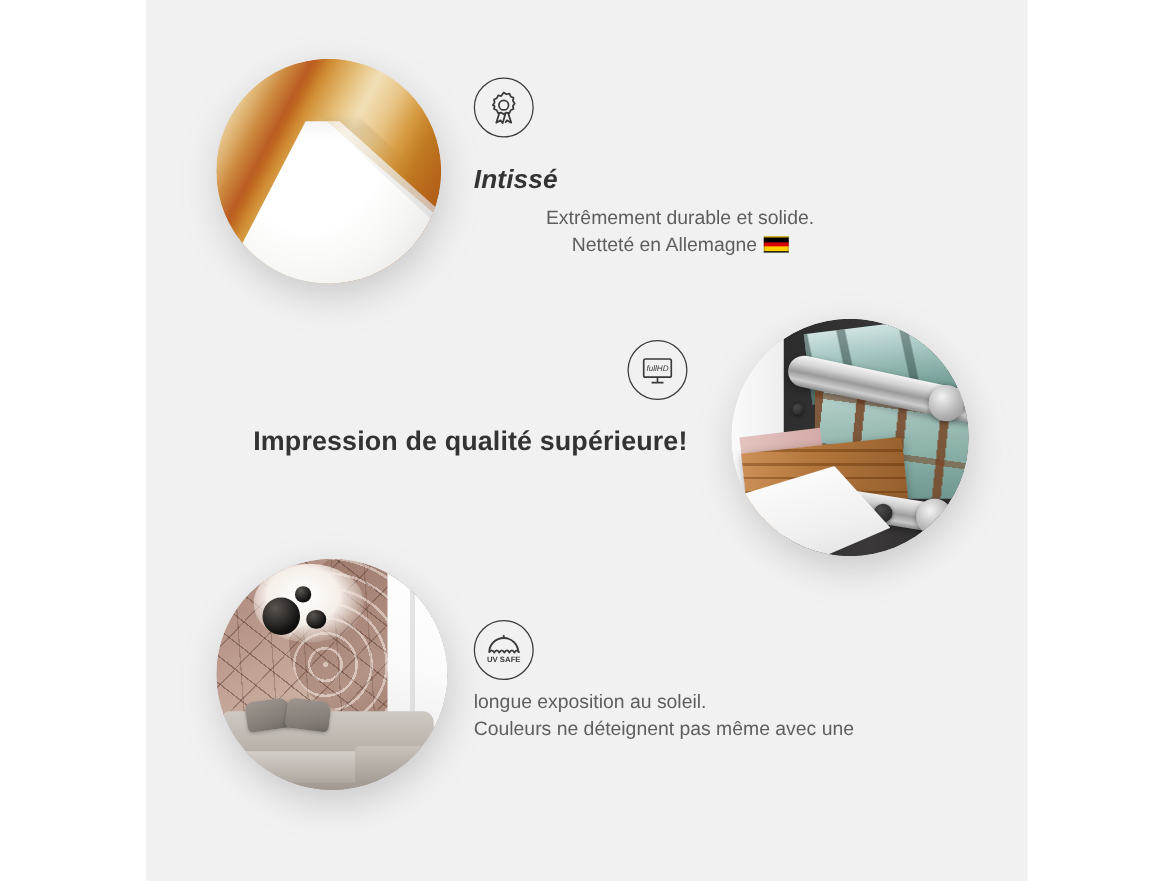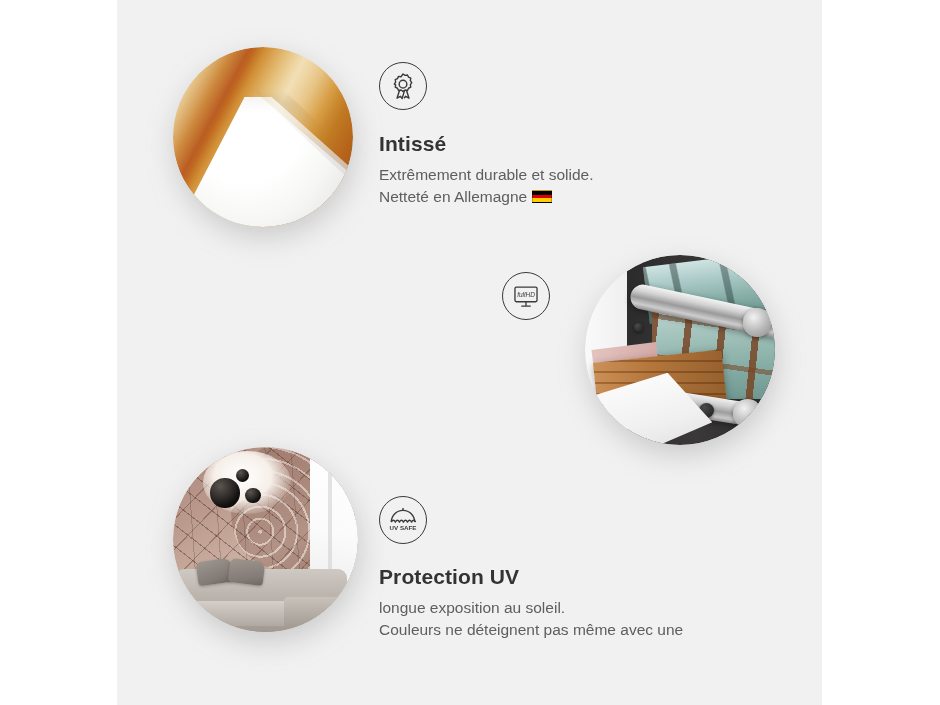--- a/index.html
+++ b/index.html
@@ -259,22 +259,22 @@
   }
   .fdesc{
     font-size:15.5px;
     color:#5e5e5e;
     line-height:1.42;
     font-weight:400;
   }
 
   
   #feature-intisse{ left:379px; top:62px; width:330px; }
-  #feature-intisse .ftitle{ margin-top:21px; }
-  #feature-intisse .fdesc{ margin-top:7px; }
+  #feature-intisse .ftitle{ margin-top:21px;font-style:italic; }
+  #feature-intisse .fdesc{ margin-top:7px;text-align:center; }
   .flag{
     display:inline-block;
     width:20px; height:13px;
     vertical-align:-1px;
     margin-left:5px;
     border:1px solid rgba(0,0,0,.22);
     background:linear-gradient(180deg,#000000 0 33.3%,#dd0000 33.3% 66.6%,#ffce00 66.6% 100%);
   }
 
   
@@ -342,20 +342,21 @@
   </div>
 
   <div class="feature" id="feature-impression">
     <div class="ficon">
       <svg width="30" height="30" viewBox="0 0 34 34" fill="none" stroke="#3a3a3a" stroke-width="1.5" stroke-linejoin="round">
         <rect x="4.5" y="7" width="25" height="16.5" rx="1.6"></rect>
         <path d="M17 23.5v4.2M11.6 28.5h10.8"></path>
         <text x="17" y="17.6" font-family="&quot;Liberation Sans&quot;, sans-serif" font-size="7.4" font-style="italic" text-anchor="middle" fill="#3a3a3a" stroke="none">fullHD</text>
       </svg>
     </div>
+    <div class="ftitle">Impression de qualité supérieure!</div>
   </div>
 
   <div class="photo" id="photo-room">
     <div class="inner">
       <div class="rm-wall"></div>
       <div class="rm-facets"></div>
       <div class="rm-swirl"></div>
       <div class="rm-highlight"></div>
       <div class="rm-dot a"></div>
       <div class="rm-dot b"></div>
@@ -372,20 +373,19 @@
 
   <div class="feature" id="feature-uv">
     <div class="ficon">
       <svg width="32" height="32" viewBox="0 0 34 34" fill="none" stroke="#3a3a3a" stroke-width="1.5" stroke-linejoin="round">
         <path d="M4.6 19.2c0-6.9 5.6-12.4 12.4-12.4s12.4 5.5 12.4 12.4"></path>
         <path d="M4.6 19.2c1.4-2.6 2.9-2.6 4.3 0 1.4-2.6 2.9-2.6 4.3 0 1.4-2.6 2.9-2.6 4.3 0 1.4-2.6 2.9-2.6 4.3 0 1.4-2.6 2.9-2.6 4.3 0 1.4-2.6 2.9-2.6 4.3 0"></path>
         <path d="M17 6.8V4.3"></path>
         <text x="17" y="27.2" font-family="&quot;Liberation Sans&quot;, sans-serif" font-size="6.6" font-weight="bold" text-anchor="middle" fill="#3a3a3a" stroke="none">UV SAFE</text>
       </svg>
     </div>
-    <div class="ftitle">Protection UV</div>
     <div class="fdesc">
       <div>longue exposition au soleil.</div>
       <div>Couleurs ne déteignent pas même avec une</div>
     </div>
   </div>
 
 </div>
 
 </body></html>

